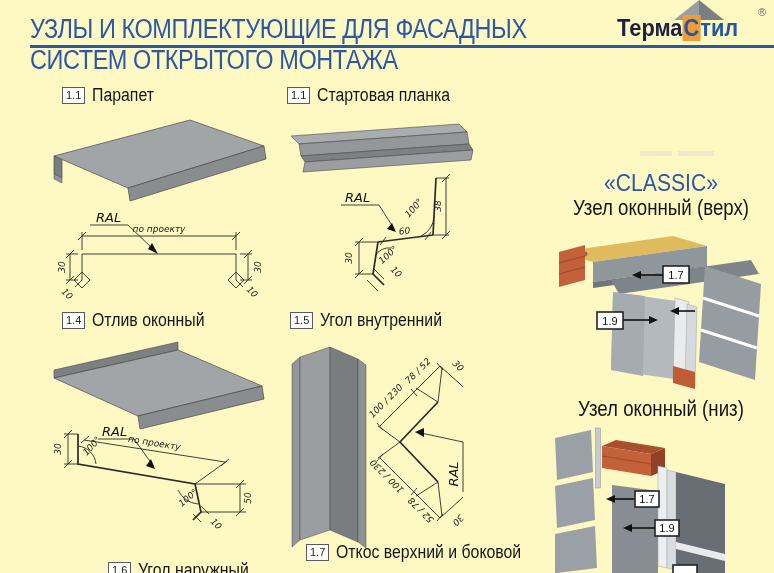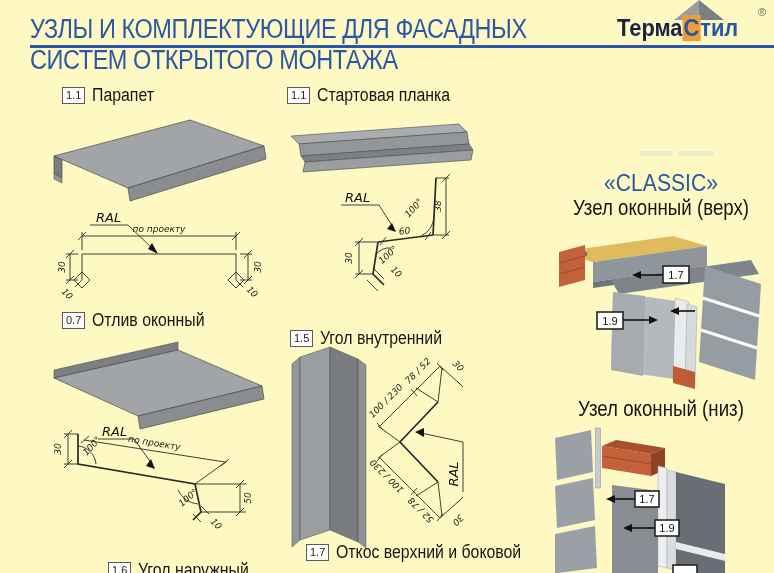--- a/index.html
+++ b/index.html
@@ -66,24 +66,24 @@
 
   <div class="item" style="left:62px;top:85px;">
     <span class="code-box">1.1</span>
     <span class="item-name">Парапет</span>
   </div>
   <div class="item" style="left:287px;top:85px;">
     <span class="code-box">1.1</span>
     <span class="item-name">Стартовая планка</span>
   </div>
   <div class="item" style="left:62px;top:310px;">
-    <span class="code-box">0.7</span>
+    <span class="code-box">1.4</span>
     <span class="item-name">Отлив оконный</span>
   </div>
-  <div class="item" style="left:290px;top:328px;">
+  <div class="item" style="left:290px;top:310px;">
     <span class="code-box">1.5</span>
     <span class="item-name">Угол внутренний</span>
   </div>
   <div class="item" style="left:64px;top:560px;padding-left:44px;">
     <span class="code-box">1.6</span>
     <span class="item-name">Угол наружный</span>
   </div>
   <div class="item" style="left:306px;top:542px;">
     <span class="code-box">1.7</span>
     <span class="item-name">Откос верхний и боковой</span>

